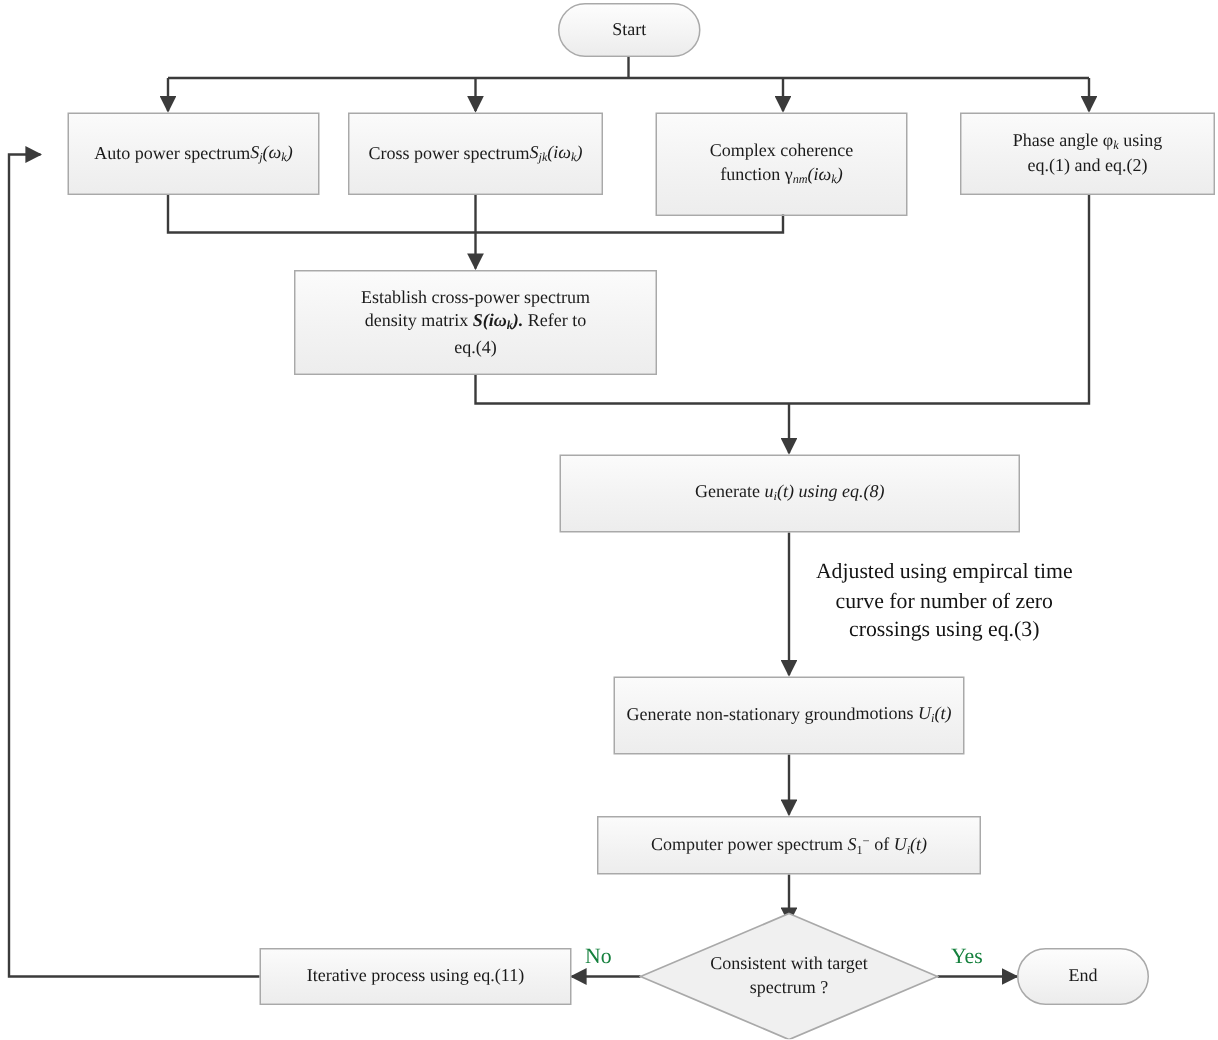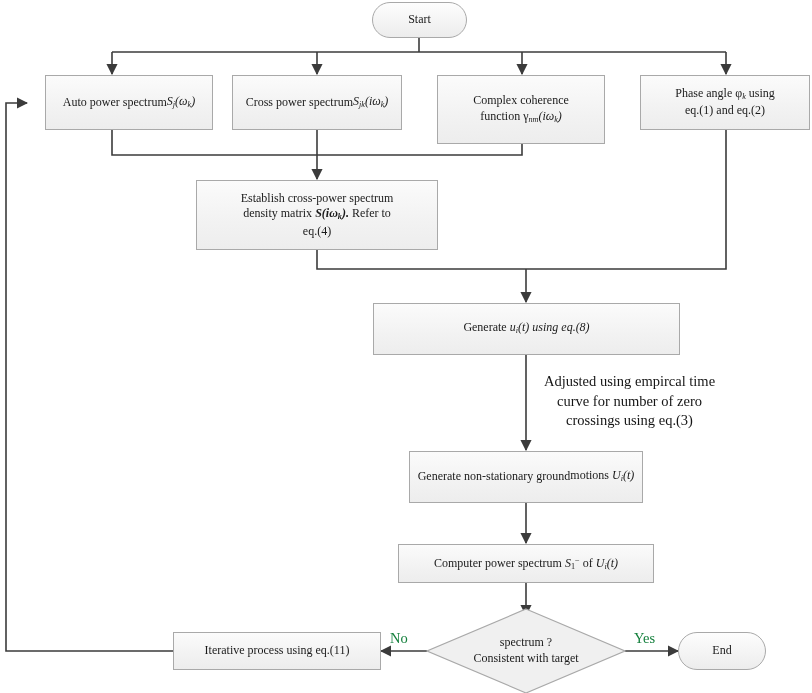--- a/index.html
+++ b/index.html
@@ -179,22 +179,22 @@
     <span>
       <span>Computer power spectrum </span><span class="mi">S</span><sub class="nosub">1</sub><sup>−</sup><span> of </span><span class="mi">U</span><sub>i</sub><span class="mi">(t)</span>
     </span>
   </div>
 
   <div class="node decision" style="left:426px; top:608px; width:200px; height:86px;">
     <svg class="diamond-shape" viewBox="0 0 200 86" preserveAspectRatio="none">
       <polygon points="100,1 199,43 100,85 1,43" fill="#f0f0f0" stroke="#a9a9a9" stroke-width="1.2"></polygon>
     </svg>
     <div class="diamond-label">
+      <div>Consistent with target</div>
       <div>spectrum ?</div>
-      <div>Consistent with target</div>
     </div>
   </div>
 
   <div class="node" style="left:173px; top:632px; width:208px; height:38px;">
     <span>Iterative process using eq.(11)</span>
   </div>
 
   <div class="node terminator" style="left:678px; top:632px; width:88px; height:38px;">
     <span>End</span>
   </div>

